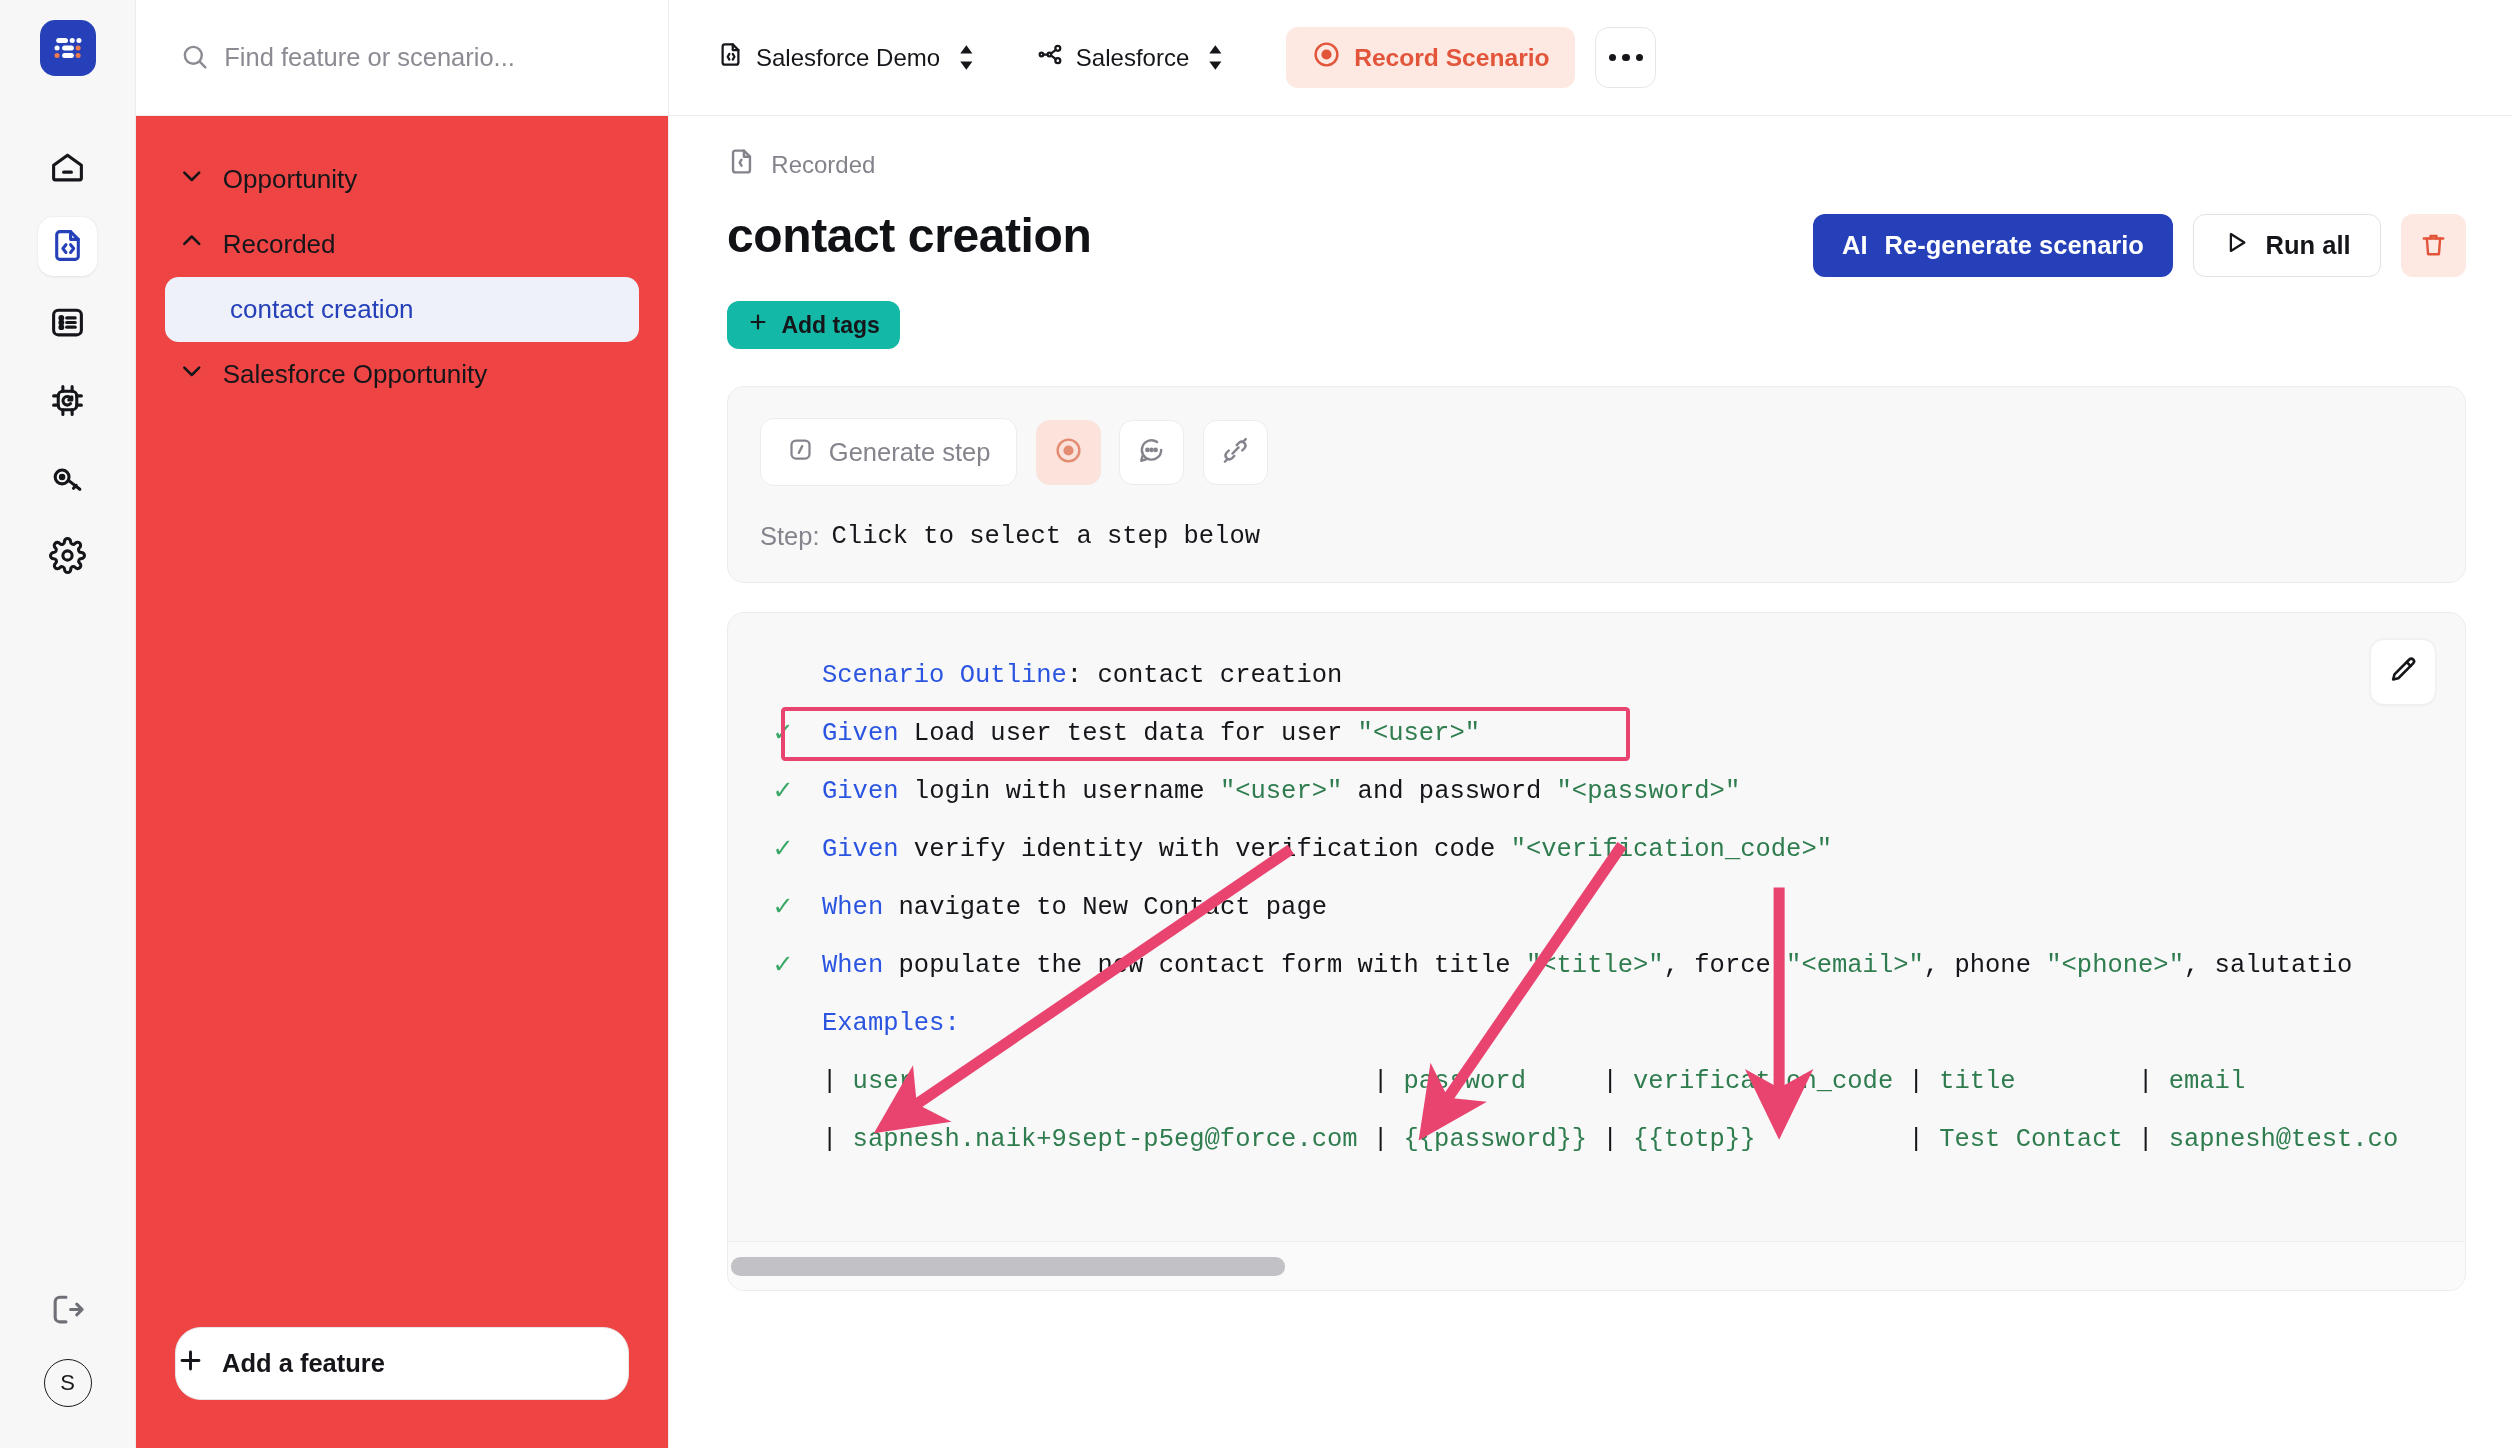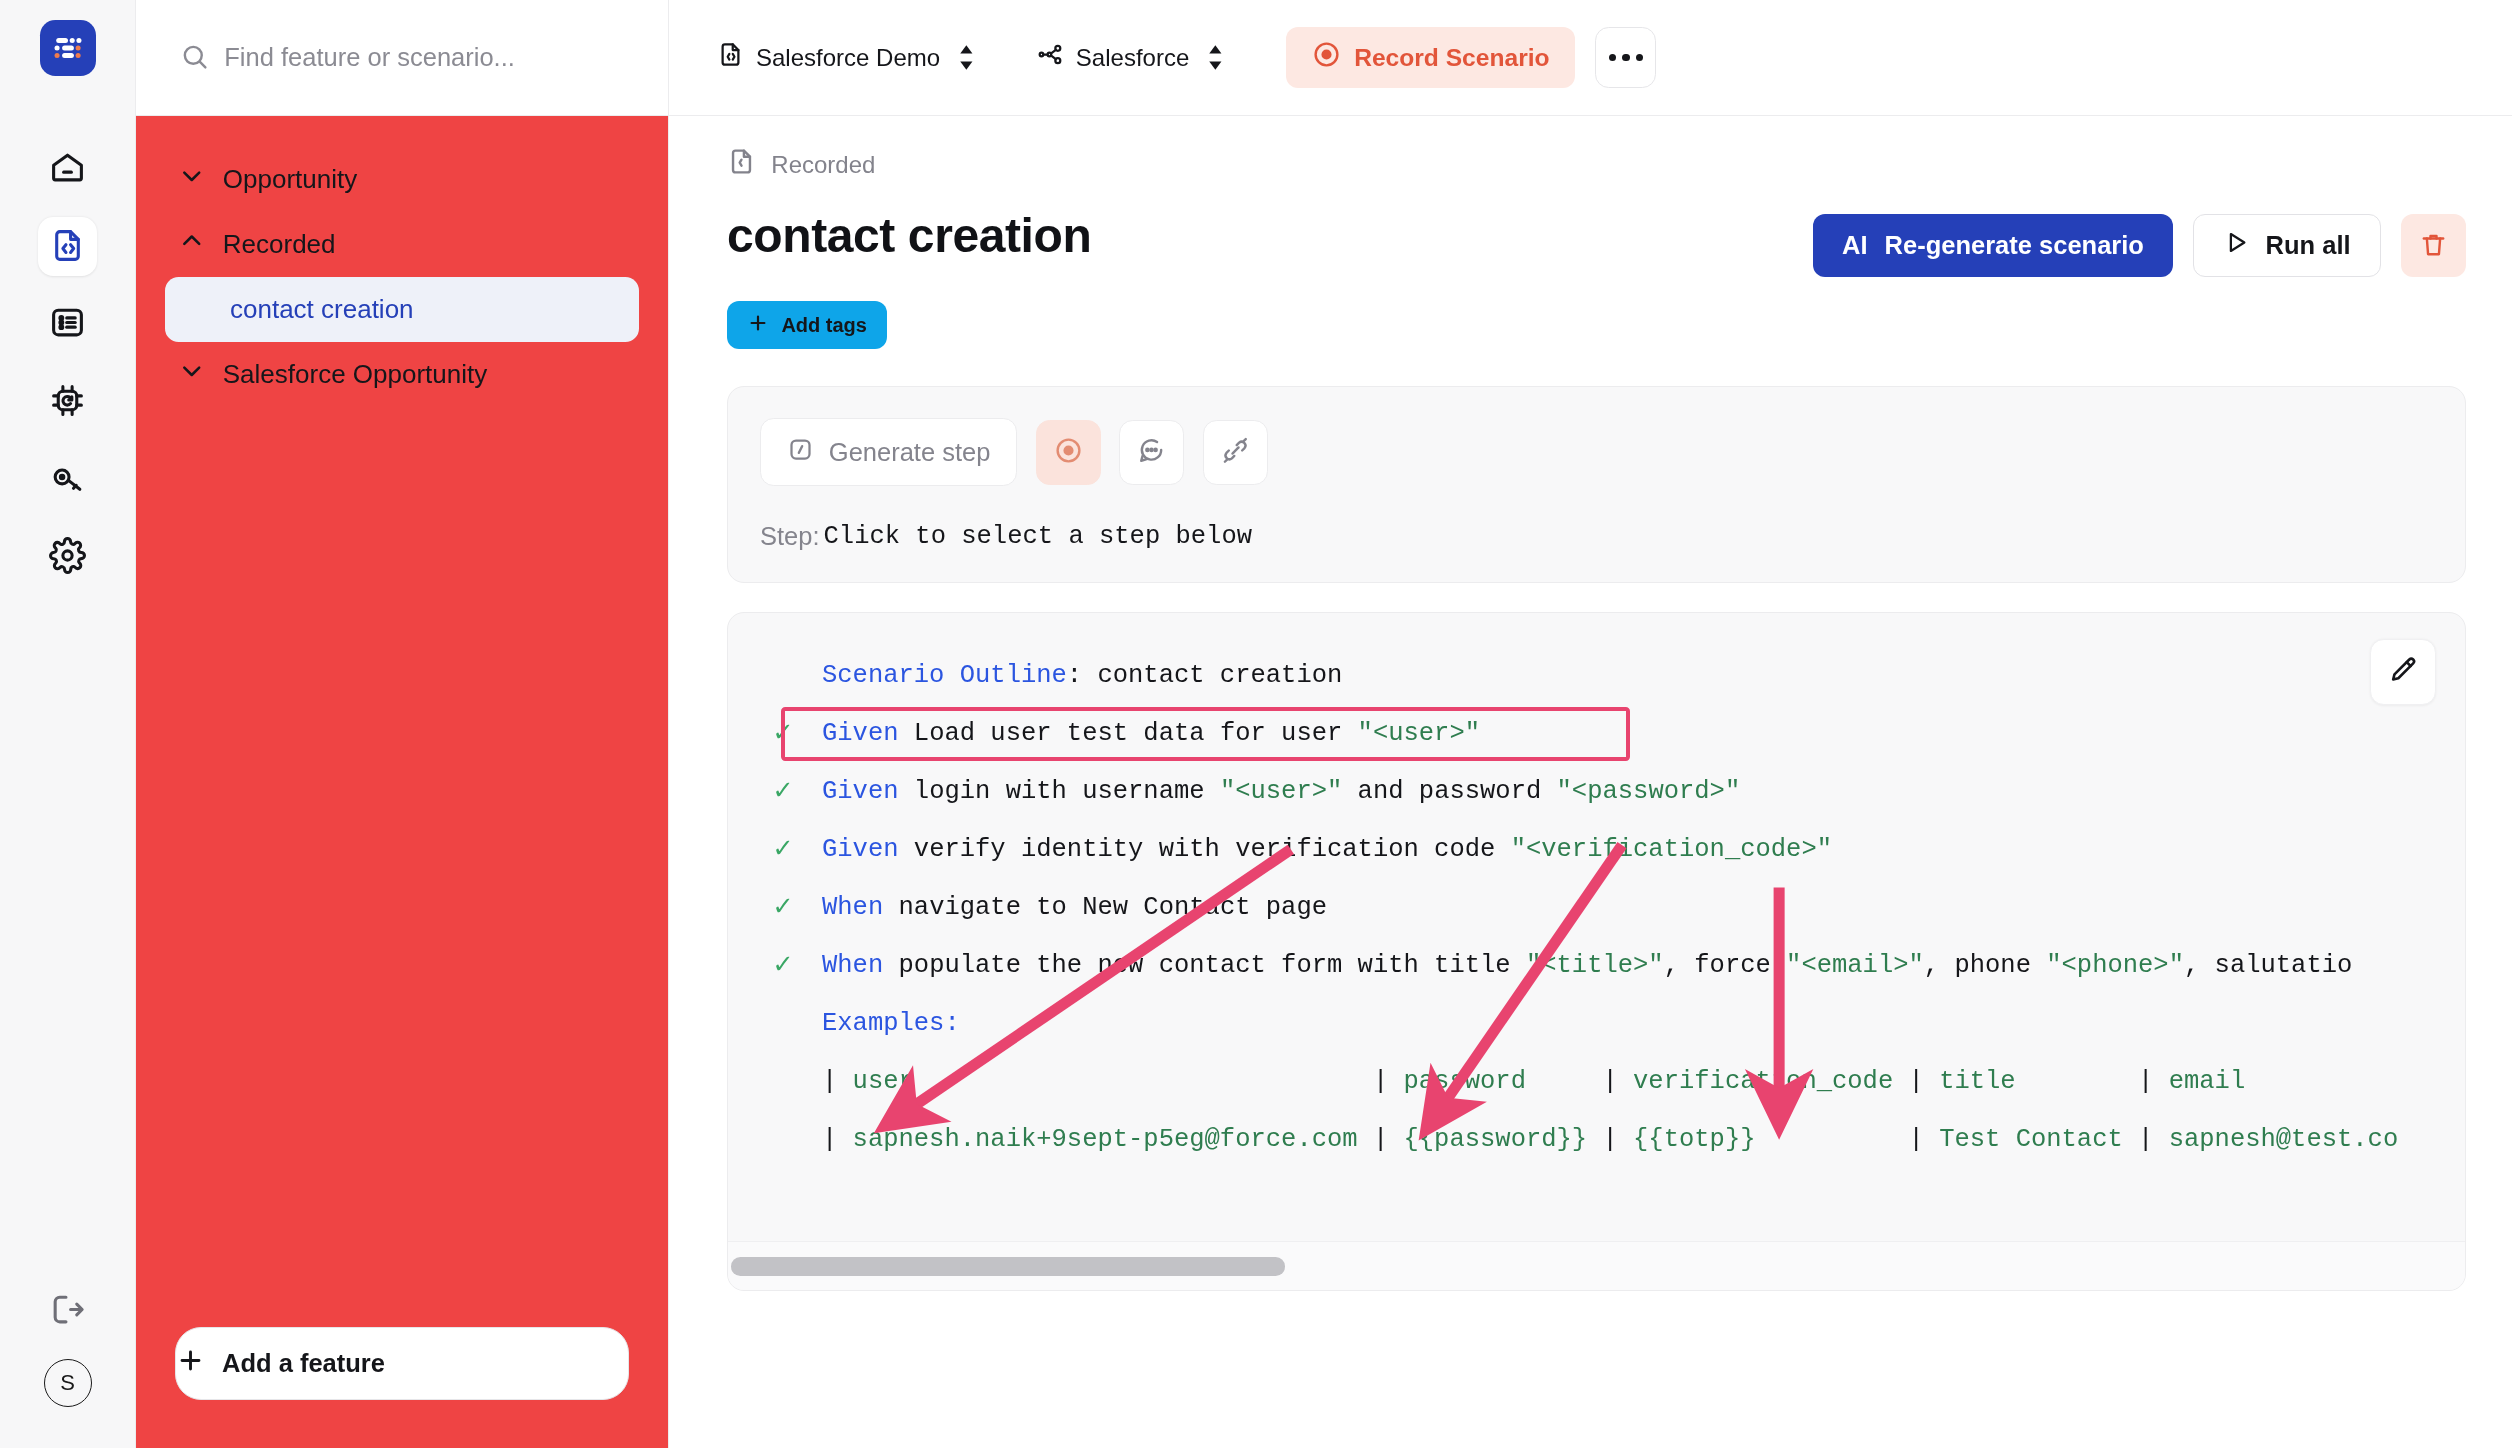--- a/index.html
+++ b/index.html
@@ -128,23 +128,23 @@
   .btn-run {
     background: #fff; color: #15161a; border: 0.8px solid #e2e2e6; border-radius: 12px;
     height: 63px; padding: 12px 29px; display: flex; align-items: center; gap: 15.3px;
     font-family: "Liberation Sans", sans-serif; font-size: 25.5px; font-weight: 700; cursor: pointer;
   }
   .btn-del {
     background: #fde8e2; border: none; border-radius: 12px;
     width: 65px; height: 63px; display: flex; align-items: center; justify-content: center; cursor: pointer;
   }
   .tag-btn {
-    margin-top: 24px; background: #0ea5e9; border: none; border-radius: 12px;
+    margin-top: 24px; background: #14b8a6; border: none; border-radius: 12px;
     height: 48px; padding: 0 20.4px; display: inline-flex; align-items: center; gap: 12px;
-    font-family: "Liberation Sans", sans-serif; font-size: 20px; font-weight: 600; color: #15161a; cursor: pointer;
+    font-family: "Liberation Sans", sans-serif; font-size: 23px; font-weight: 600; color: #15161a; cursor: pointer;
   }
 
   
   .card {
     margin-top: 37px; background: #f8f8f9;
     border: 0.8px solid #ececee; border-radius: 17px;
     padding: 31px 32px;
   }
   .card-tools { display: flex; align-items: center; gap: 18.7px; }
   .gen-step {
@@ -154,21 +154,21 @@
   }
   .tool-sq {
     width: 65px; height: 65px; border-radius: 13.6px; background: #fff;
     border: 0.8px solid #ececee; display: flex; align-items: center; justify-content: center; cursor: pointer;
   }
   .tool-sq.rec { background: #fbe3dc; border-color: #fbe3dc; }
   .step-line { margin-top: 36px; display: flex; align-items: flex-end; gap: 0; }
   .step-label { font-size: 25.5px; color: #84848d; }
   .step-val {
     font-family: "Liberation Mono", monospace;
-    font-size: 25.5px; color: #15161a; margin-left: 4px;
+    font-size: 25.5px; color: #15161a; margin-left: 12px;
   }
 
   
   .code-wrap {
     margin-top: 29px; background: #f8f8f9;
     border: 0.8px solid #ececee; border-radius: 17px;
     position: relative; height: 679px; overflow: hidden;
   }
   .code-scroll { padding: 34px 0 0 0; height: 628px; overflow: hidden; position: relative; }
   .code-pad { padding-left: 46px; width: 2888px; }

